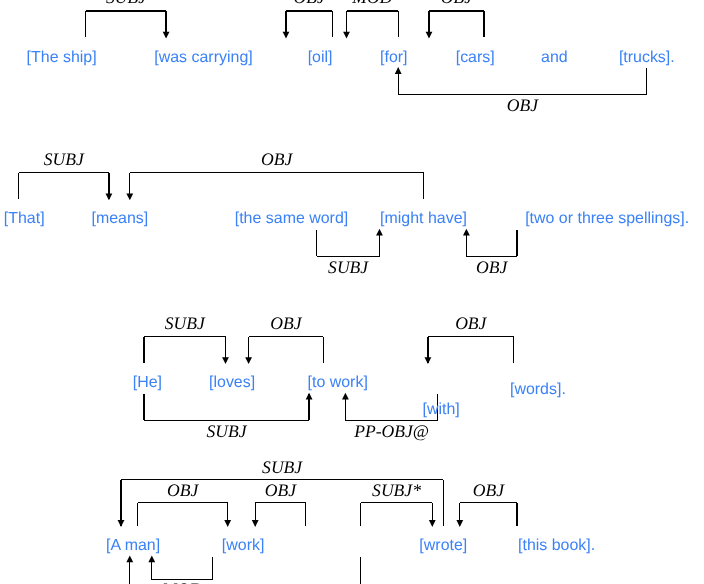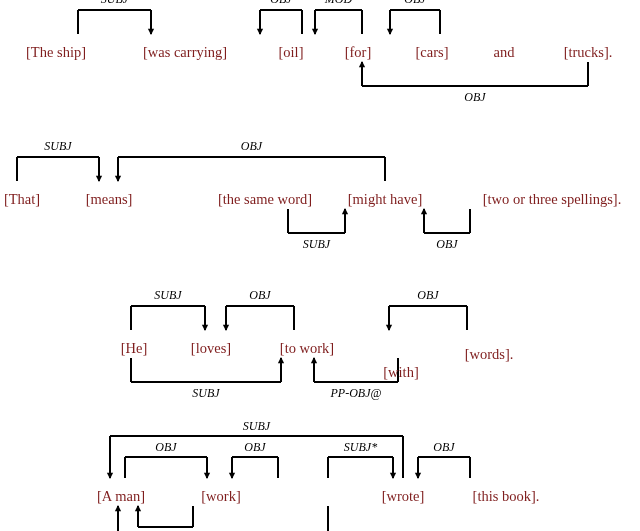--- a/index.html
+++ b/index.html
@@ -15,23 +15,23 @@
     font-family: "Liberation Serif", "DejaVu Serif", serif;
     overflow: hidden;
   }
   .sentence {
     position: absolute;
     left: 0;
     width: 640px;
   }
   .word {
     position: absolute;
-    font-family: Liberation Serif, serif;
+    font-family: Liberation Sans, sans-serif;
     font-size: 14.5px;
-    color: #7f1d1d;
+    color: #3b82f6;
     white-space: nowrap;
     transform: translateX(-50%);
     line-height: 1;
   }
   .arcsvg {
     position: absolute;
     left: 0;
     top: 0;
     overflow: visible;
   }
@@ -40,21 +40,21 @@
     stroke-width: 1.25;
     shape-rendering: crispEdges;
   }
   .arcsvg polygon {
     fill: #000000;
   }
   .arclabel {
     position: absolute;
     font-family: "Liberation Serif", "DejaVu Serif", serif;
     font-style: italic;
-    font-size: 12px;
+    font-size: 16px;
     color: #000000;
     background: #ffffff;
     padding: 0 3px;
     white-space: nowrap;
     transform: translate(-50%, -50%);
     line-height: 1;
   }
 </style>
 </head>
 <body>

